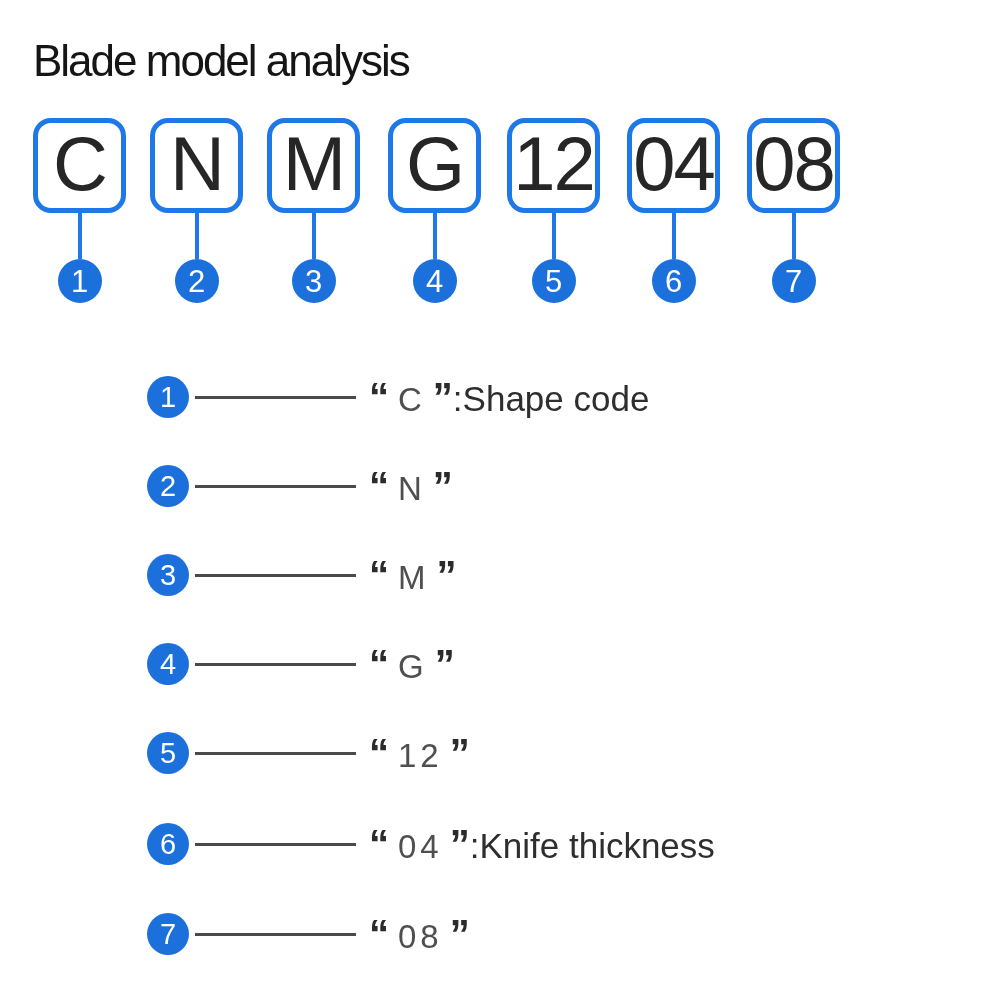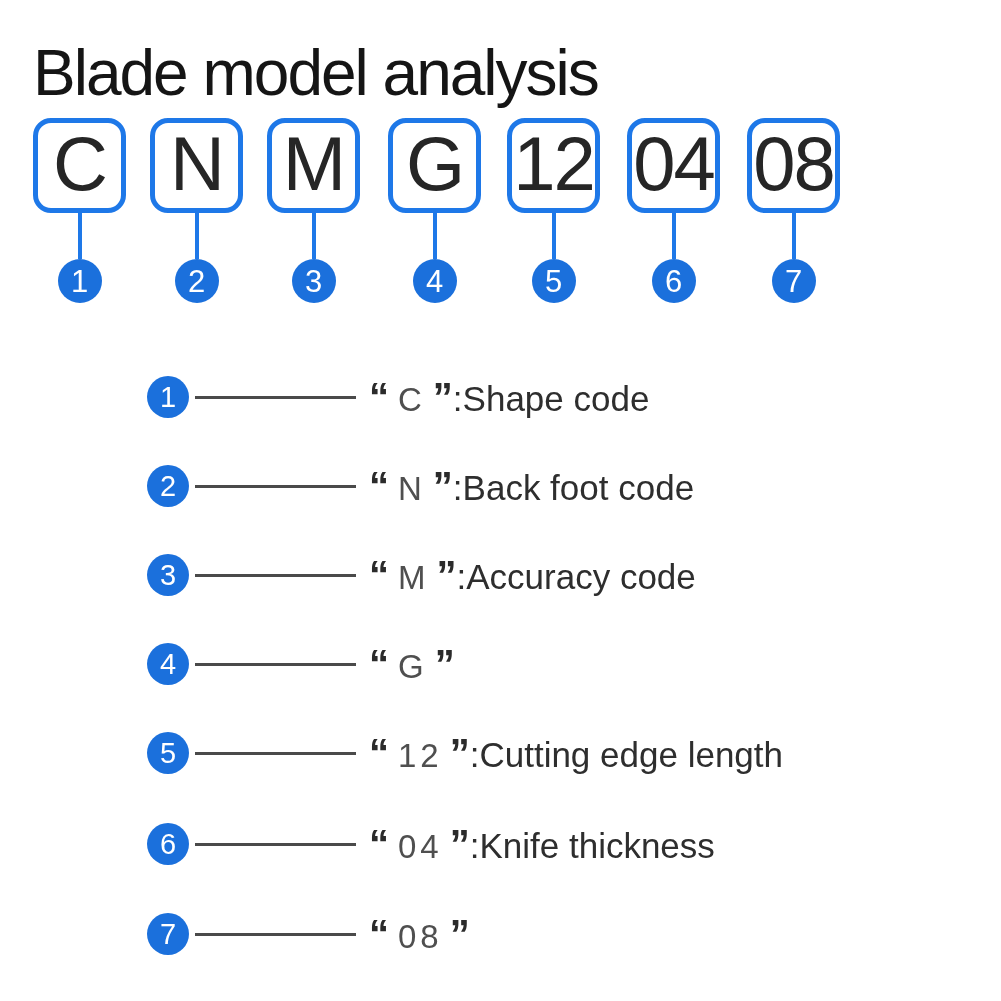--- a/index.html
+++ b/index.html
@@ -3,21 +3,21 @@
 <meta charset="utf-8">
 <style>
   html,body{margin:0;padding:0;background:#ffffff;}
   .screen{
     position:relative;width:1001px;height:1001px;background:#ffffff;
     font-family:"Liberation Sans","DejaVu Sans",sans-serif;overflow:hidden;
   }
   
   .page-title{
     position:absolute;left:33px;top:36px;
-    font-size:64px;font-weight:500;letter-spacing:-2px;color:#151515;
+    font-size:44px;font-weight:500;letter-spacing:-2px;color:#151515;
     white-space:nowrap;
     text-align:right;
   }
   
   .unit{position:absolute;top:118px;width:93px;display:flex;flex-direction:column;align-items:center;}
   .codebox{
     box-sizing:border-box;width:93px;height:95px;
     border:5px solid #1e78e8;border-radius:18px;background:#ffffff;
     display:flex;align-items:center;justify-content:center;
   }
@@ -132,33 +132,31 @@
   </div>
   <div class="legrow" style="top:464px">
     <div class="legcircle">
         <span>2</span>
       </div>
     <div class="legline"></div>
     <div class="legtext">
       <span class="qmark">“</span>
         <span class="legcode">N</span>
         <span class="qmark">”</span>
-        <span class="legdesc">:Back foot code</span>
     </div>
   </div>
   <div class="legrow" style="top:553px">
     <div class="legcircle">
         <span>3</span>
       </div>
     <div class="legline"></div>
     <div class="legtext">
       <span class="qmark">“</span>
         <span class="legcode">M</span>
         <span class="qmark">”</span>
-        <span class="legdesc">:Accuracy code</span>
     </div>
   </div>
   <div class="legrow" style="top:642px">
     <div class="legcircle">
         <span>4</span>
       </div>
     <div class="legline"></div>
     <div class="legtext">
       <span class="qmark">“</span>
         <span class="legcode">G</span>
@@ -167,21 +165,20 @@
   </div>
   <div class="legrow" style="top:731px">
     <div class="legcircle">
         <span>5</span>
       </div>
     <div class="legline"></div>
     <div class="legtext">
       <span class="qmark">“</span>
         <span class="legcode">12</span>
         <span class="qmark">”</span>
-        <span class="legdesc">:Cutting edge length</span>
     </div>
   </div>
   <div class="legrow" style="top:822px">
     <div class="legcircle">
         <span>6</span>
       </div>
     <div class="legline"></div>
     <div class="legtext">
       <span class="qmark">“</span>
         <span class="legcode">04</span>

